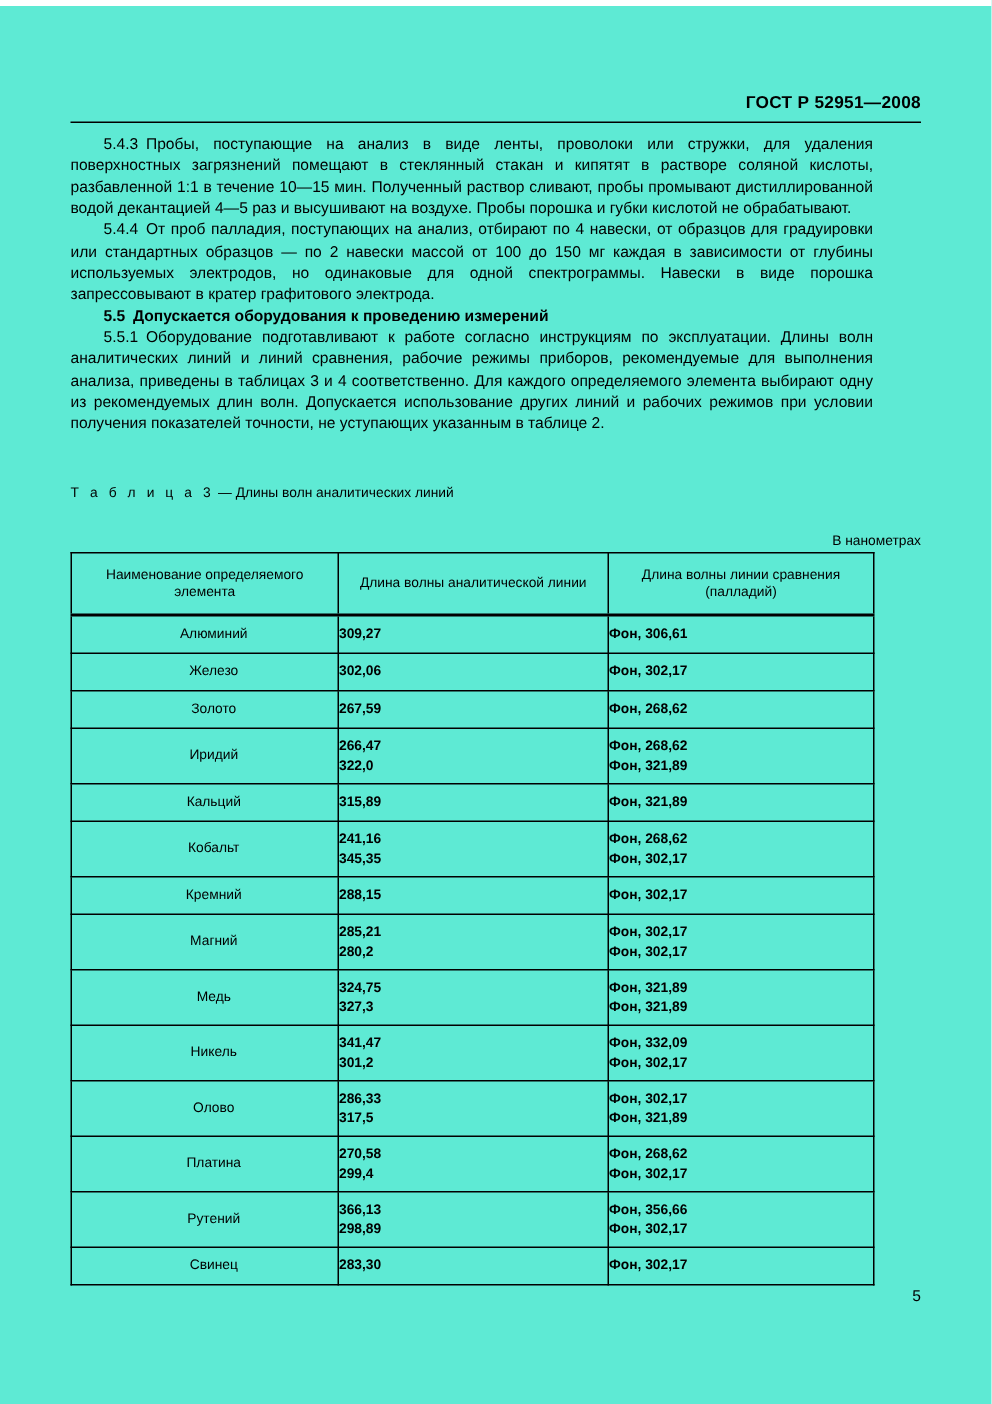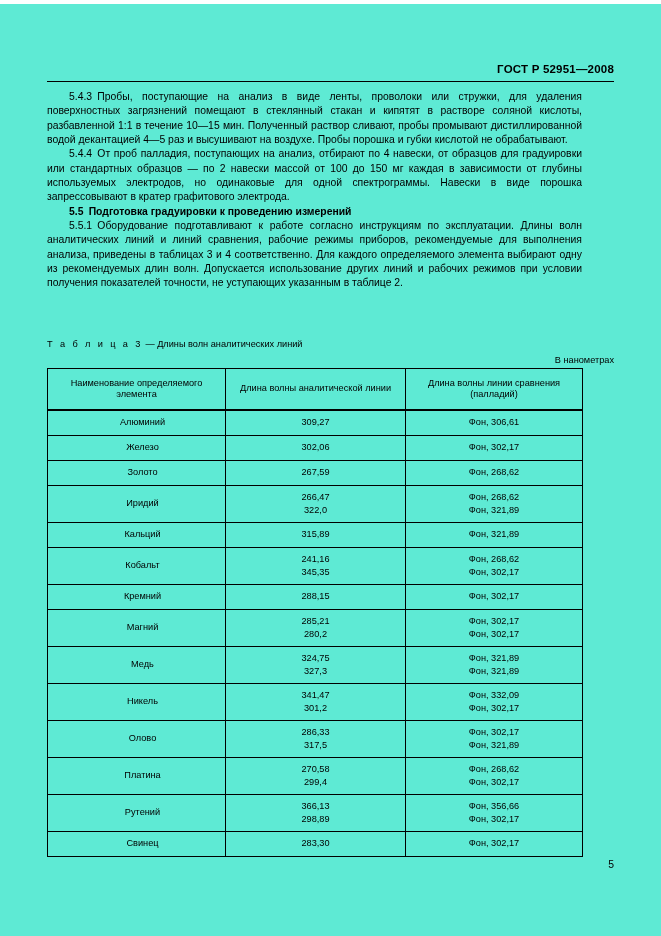--- a/index.html
+++ b/index.html
@@ -65,21 +65,21 @@
     margin: 0;
     font-size: 10.4px;
     line-height: 14.35px;
     font-weight: bold;
     text-indent: 22px;
   }
 
   
   .table-caption {
     position: absolute;
-    top: 334px;
+    top: 318px;
     left: 47px;
     font-size: 9.2px;
     line-height: 12px;
     white-space: nowrap;
   }
   .table-caption .tword {
     letter-spacing: 2.4px;
   }
   .units-note {
     position: absolute;
@@ -122,21 +122,21 @@
     height: 18px;
     line-height: 13.2px;
     padding: 3px 0;
   }
   .data-table tbody td.el {
     text-align: center;
     padding-left: 12px;
   }
   .data-table tbody td.val,
   .data-table tbody td.ref {
-    text-align: center;
+    font-weight: bold;
   }
   .data-table tbody tr.two td {
     height: 30px;
   }
   .val-line, .ref-line {
     display: block;
   }
   .data-table tbody tr:last-child td {
     border-bottom-width: 1px;
   }
@@ -162,21 +162,21 @@
 
     <p class="para">
       <span class="num">5.4.3</span><span>Пробы, поступающие на анализ в виде ленты, проволоки или стружки, для удаления поверхностных загрязнений помещают в стеклянный стакан и кипятят в растворе соляной кислоты, разбавленной 1:1 в течение 10—15 мин. Полученный раствор сливают, пробы промывают дистиллированной водой декантацией 4—5 раз и высушивают на воздухе. Пробы порошка и губки кислотой не обрабатывают.</span>
     </p>
 
     <p class="para">
       <span class="num">5.4.4</span><span>От проб палладия, поступающих на анализ, отбирают по 4 навески, от образцов для градуировки или стандартных образцов — по 2 навески массой от 100 до 150 мг каждая в зависимости от глубины используемых электродов, но одинаковые для одной спектрограммы. Навески в виде порошка запрессовывают в кратер графитового электрода.</span>
     </p>
 
     <h3 class="section-head">
-      <span class="num">5.5</span><span>Подготовка градуировки к проведению измерений</span>
+      <span class="num">5.5</span><span>Допускается оборудования к проведению измерений</span>
     </h3>
 
     <p class="para">
       <span class="num">5.5.1</span><span>Оборудование подготавливают к работе согласно инструкциям по эксплуатации. Длины волн аналитических линий и линий сравнения, рабочие режимы приборов, рекомендуемые для выполнения анализа, приведены в таблицах 3 и 4 соответственно. Для каждого определяемого элемента выбирают одну из рекомендуемых длин волн. Допускается использование других линий и рабочих режимов при условии получения показателей точности, не уступающих указанным в таблице 2.</span>
     </p>
 
   </div>
 
   <div class="table-caption">
     <span class="tword">Т а б л и ц а  3</span><span> — </span><span>Длины волн аналитических линий</span>

